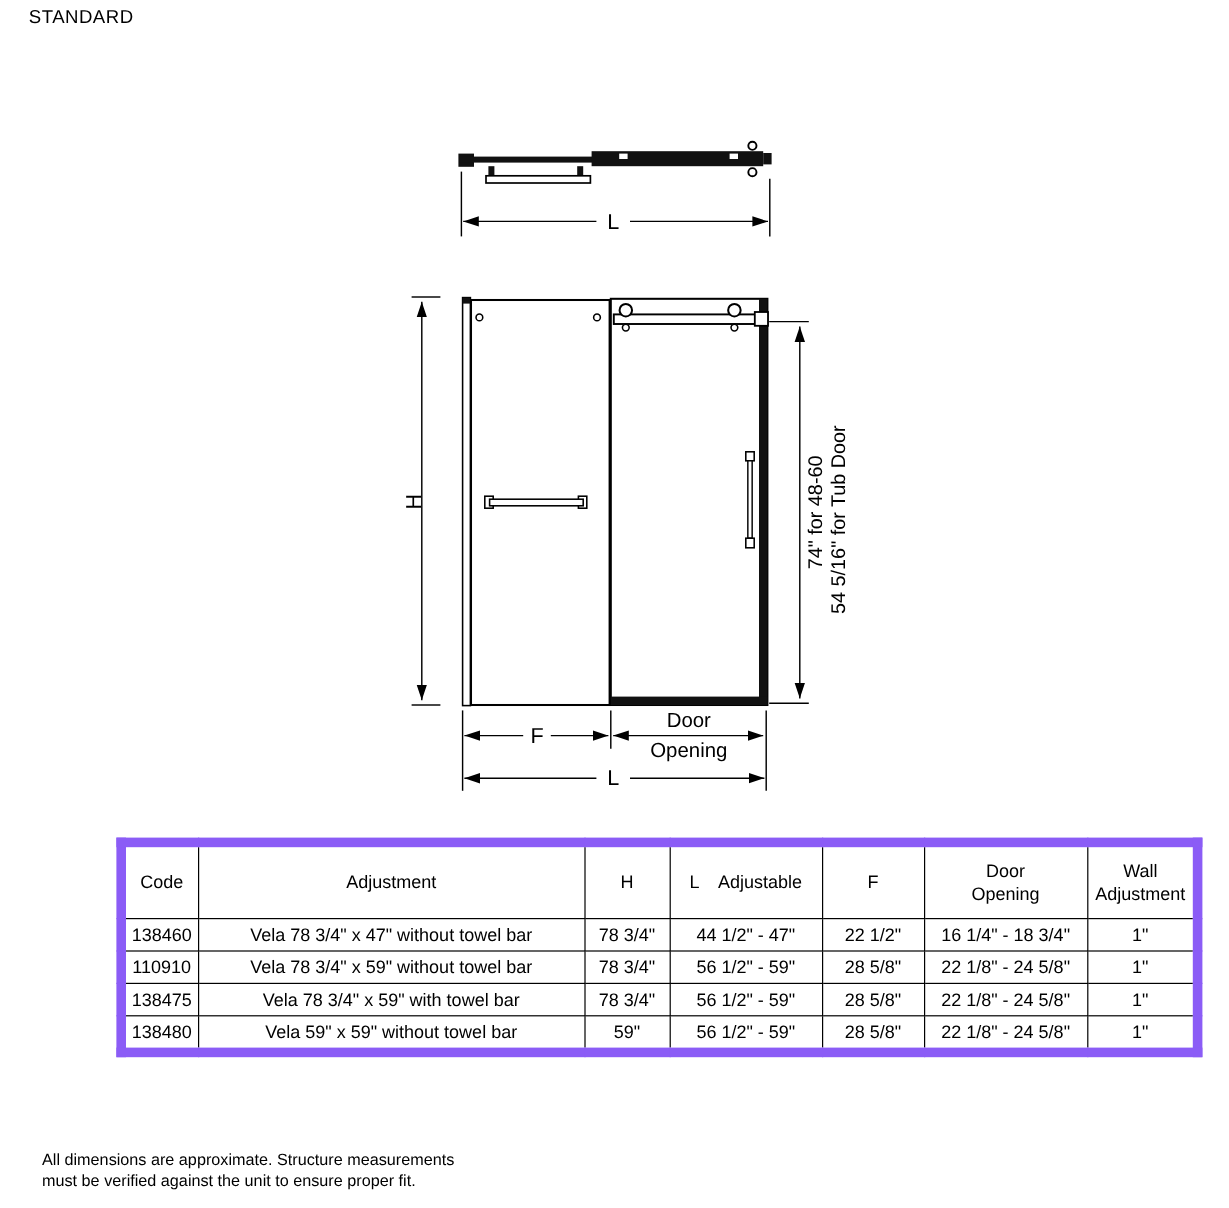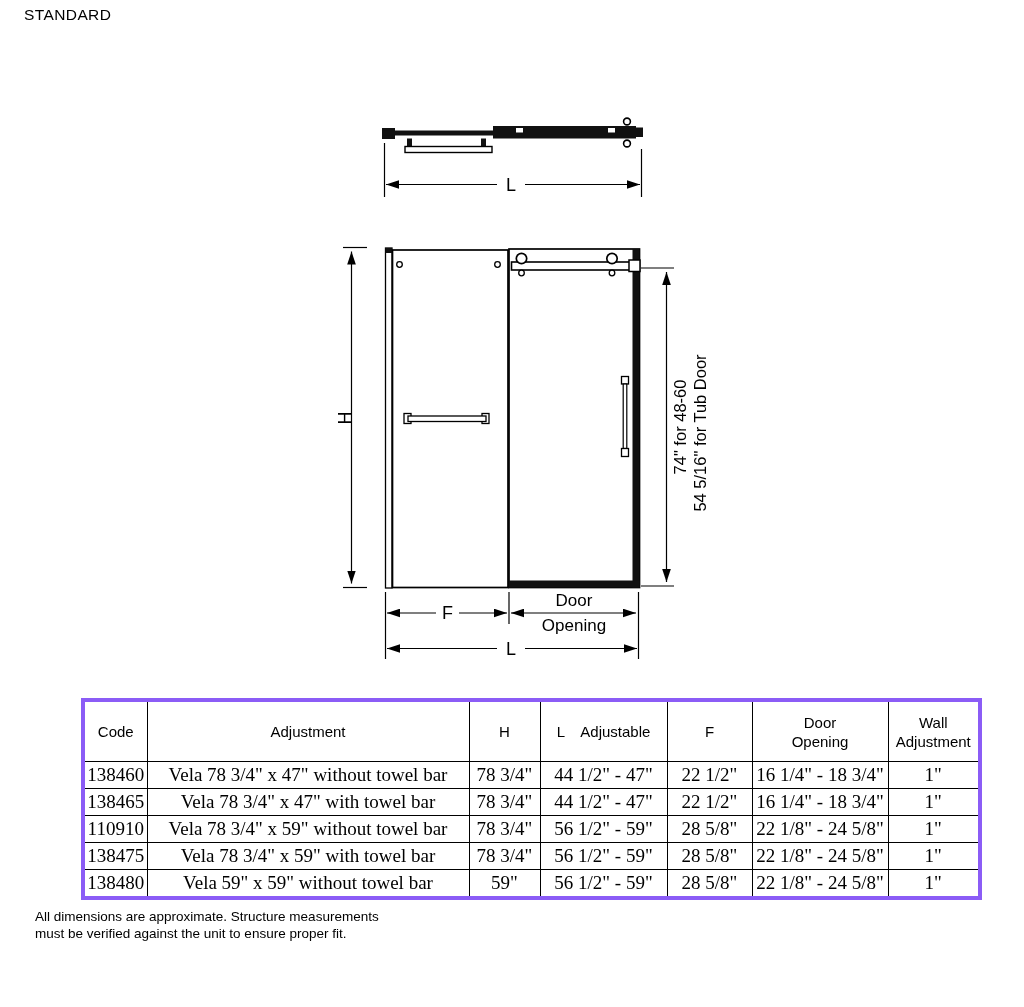--- a/index.html
+++ b/index.html
@@ -8,30 +8,30 @@
     font-family:"Liberation Sans",sans-serif;overflow:hidden;
   }
   .abs{position:absolute;}
   #page-title{left:24px;top:6px;font-size:15.5px;letter-spacing:.4px;}
   #drawing{left:0;top:0;}
   #drawing text{font-family:"Liberation Sans",sans-serif;fill:#000;}
   .dim-label{font-size:18px;}
   .dim-label-med{font-size:17px;}
   .dim-label-rot{font-size:16.5px;}
   table.spec{
-    position:absolute;left:81px;top:698px;border-collapse:collapse;
-    border:4px solid #8b5cf6;table-layout:fixed;
+    position:absolute;left:97px;top:698px;border-collapse:collapse;
+    border:8px solid #8b5cf6;table-layout:fixed;
   }
   table.spec th, table.spec td{
     border:1.5px solid #000;text-align:center;vertical-align:middle;
     padding:0 2px;overflow:hidden;
   }
   table.spec th{font-weight:400;font-size:15px;line-height:19px;height:59px;white-space:pre-wrap;}
-  table.spec td{font-size:19px;height:26px;white-space:nowrap;font-family:Liberation Serif, serif;}
-  #footnote{left:35px;top:909px;font-size:13.5px;line-height:16.5px;}
+  table.spec td{font-size:15px;height:26px;white-space:nowrap;}
+  #footnote{left:35px;top:959px;font-size:13.5px;line-height:16.5px;}
 </style>
 </head>
 <body>
 
 <div class="abs" id="page-title">STANDARD</div>
 
 <svg id="drawing" class="abs" width="1024" height="690" viewBox="0 0 1024 690">
   <defs>
     <marker id="arw" viewBox="0 0 12 8" markerWidth="13" markerHeight="9" refX="12" refY="4" orient="auto-start-reverse" markerUnits="userSpaceOnUse">
       <path d="M0 0 L12 4 L0 8 Z" fill="#000" stroke="none"></path>
@@ -157,29 +157,20 @@
     <tr>
       <td>138460</td>
       <td>Vela 78 3/4" x 47" without towel bar</td>
       <td>78 3/4"</td>
       <td>44 1/2" - 47"</td>
       <td>22 1/2"</td>
       <td>16 1/4" - 18 3/4"</td>
       <td>1"</td>
     </tr>
     <tr>
-      <td>138465</td>
-      <td>Vela 78 3/4" x 47" with towel bar</td>
-      <td>78 3/4"</td>
-      <td>44 1/2" - 47"</td>
-      <td>22 1/2"</td>
-      <td>16 1/4" - 18 3/4"</td>
-      <td>1"</td>
-    </tr>
-    <tr>
       <td>110910</td>
       <td>Vela 78 3/4" x 59" without towel bar</td>
       <td>78 3/4"</td>
       <td>56 1/2" - 59"</td>
       <td>28 5/8"</td>
       <td>22 1/8" - 24 5/8"</td>
       <td>1"</td>
     </tr>
     <tr>
       <td>138475</td>

